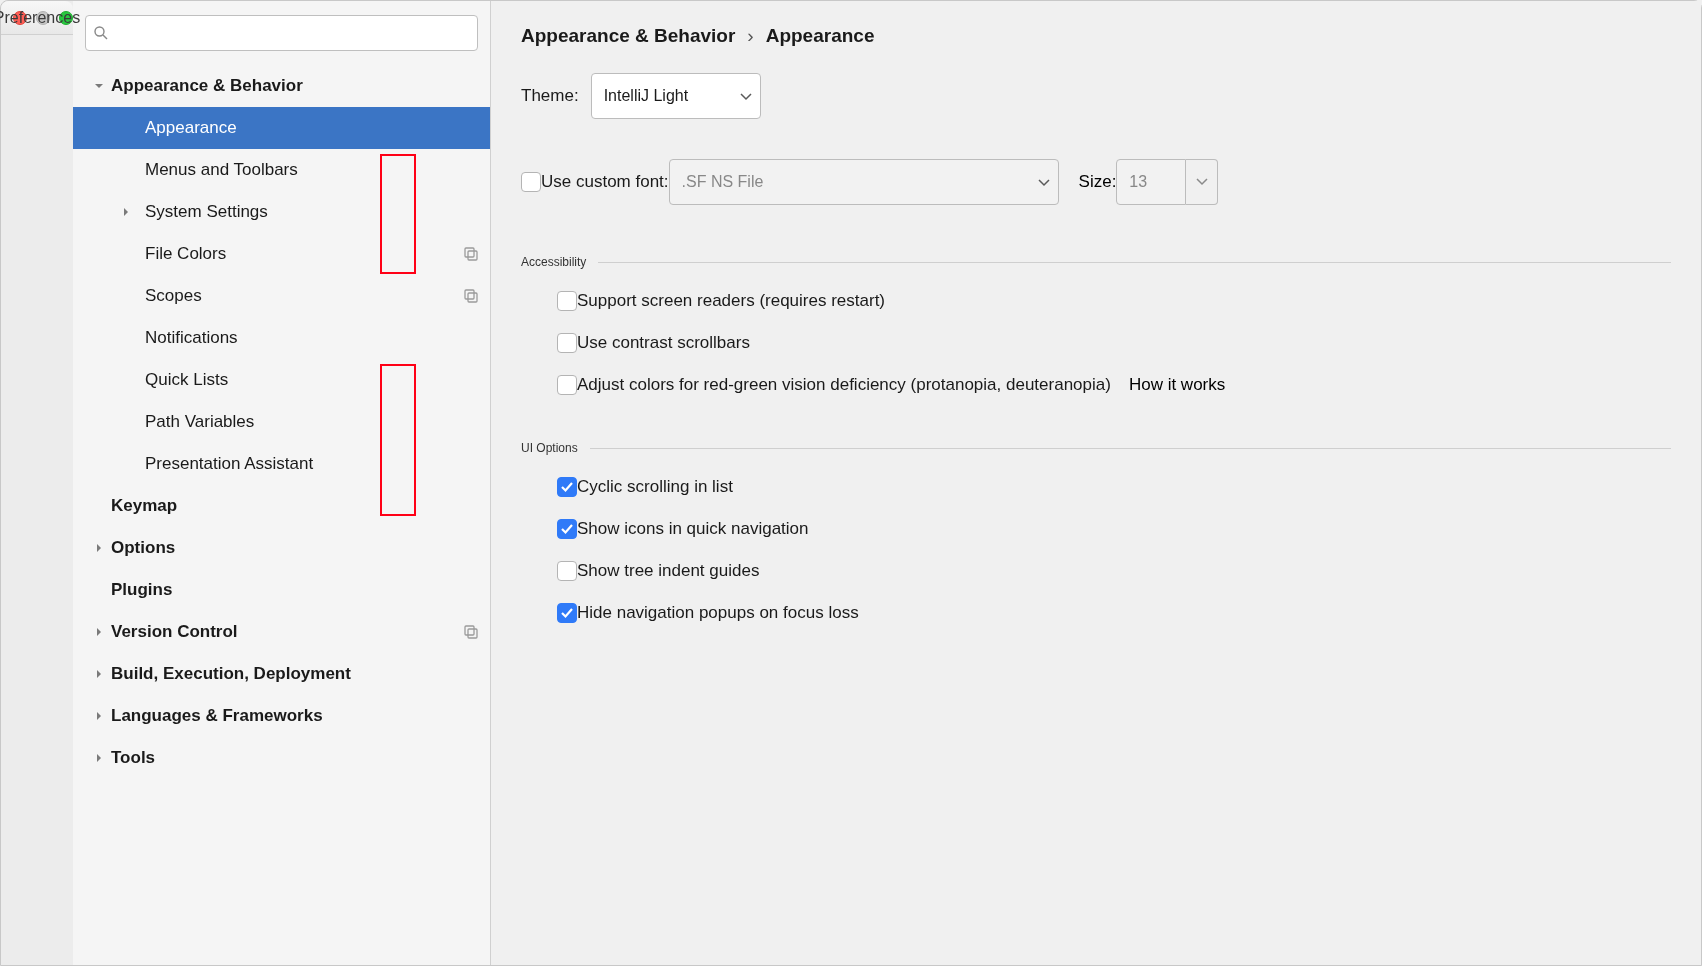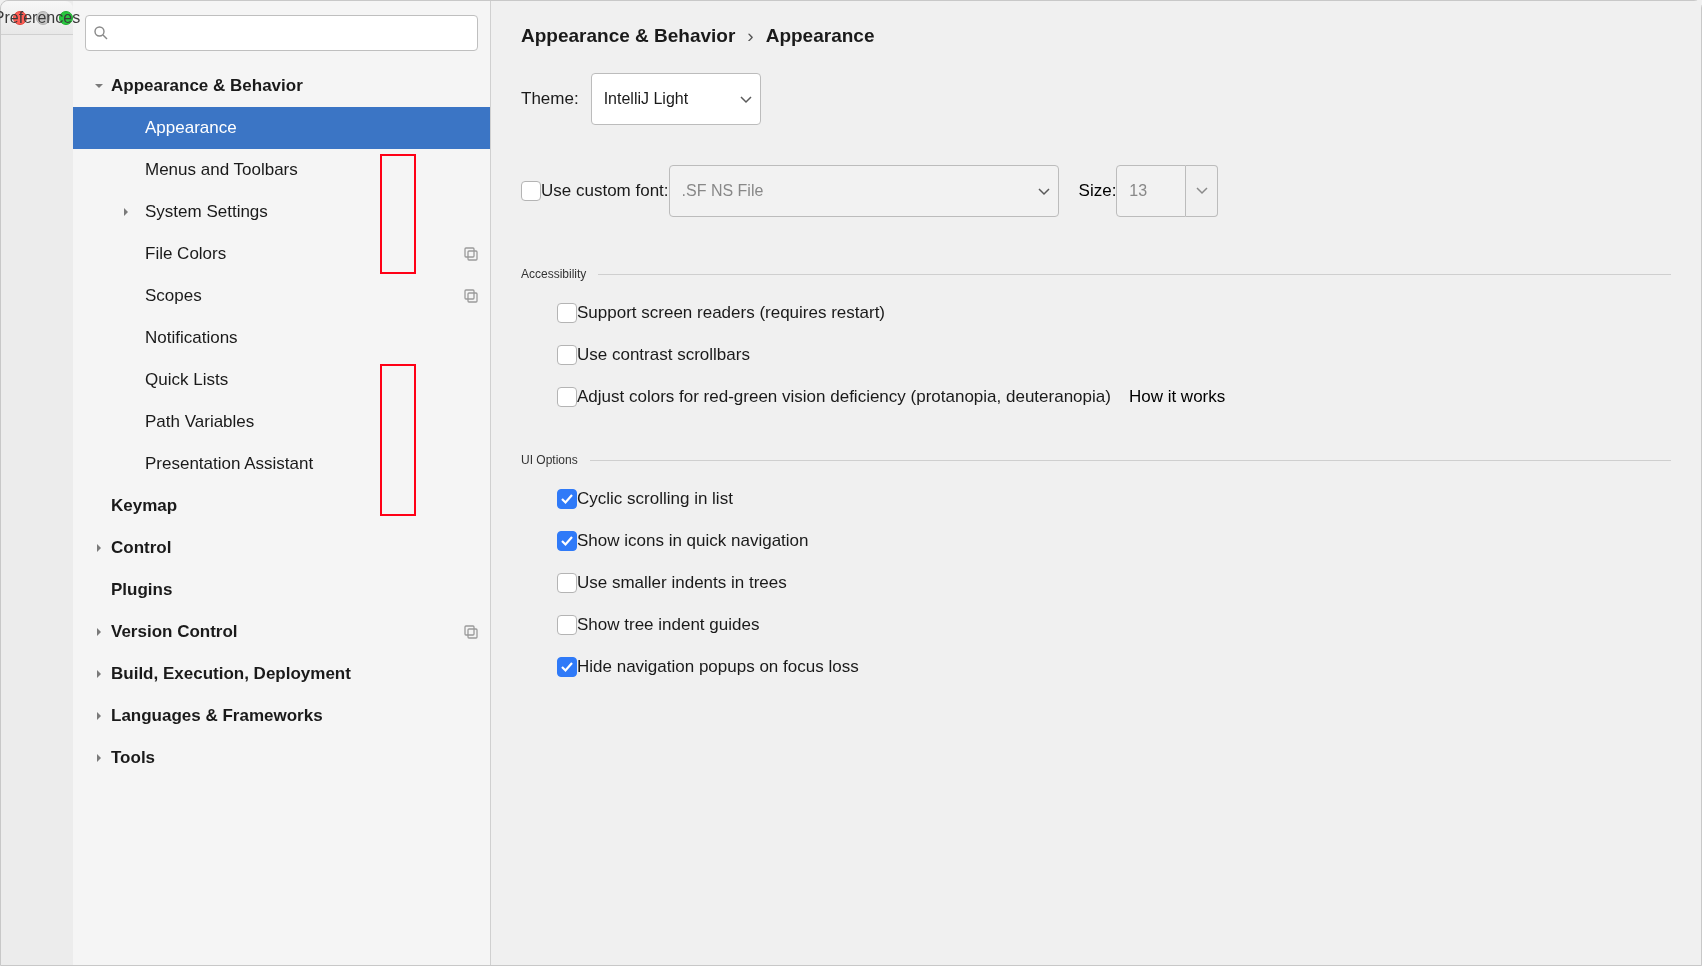--- a/index.html
+++ b/index.html
@@ -147,21 +147,21 @@
       color: #555;
     }
     .form-row {
       display: flex;
       align-items: center;
       gap: 12px;
       margin-bottom: 20px;
       font-size: 17px;
     }
     .select {
-      height: 52px;
+      height: 46px;
       border: 1px solid #bcbcbc;
       border-radius: 4px;
       background: #fff;
       padding: 0 30px 0 12px;
       font-size: 16px;
       position: relative;
       display: inline-flex;
       align-items: center;
       min-width: 170px;
     }
@@ -343,21 +343,21 @@
           <div class="tree-item indent-0 bold">
             <span class="tree-arrow"></span>
             <span class="tree-label">Keymap</span>
           </div>
           <div class="tree-item indent-0 bold">
             <span class="tree-arrow">
               <svg width="10" height="10" viewBox="0 0 10 10">
                 <path d="M3 1 L7 5 L3 9 Z" fill="currentColor"></path>
               </svg>
             </span>
-            <span class="tree-label">Control</span>
+            <span class="tree-label">Options</span>
           </div>
           <div class="tree-item indent-0 bold">
             <span class="tree-arrow"></span>
             <span class="tree-label">Plugins</span>
           </div>
           <div class="tree-item indent-0 bold">
             <span class="tree-arrow">
               <svg width="10" height="10" viewBox="0 0 10 10">
                 <path d="M3 1 L7 5 L3 9 Z" fill="currentColor"></path>
               </svg>
@@ -478,24 +478,20 @@
           <div class="option-row">
             <span class="checkbox checked">
               <svg width="14" height="14" viewBox="0 0 14 14">
                 <path d="M2 7 L5.5 10.5 L12 3" fill="none" stroke="#fff" stroke-width="2.2"></path>
               </svg>
             </span>
             <span>Show icons in quick navigation</span>
           </div>
           <div class="option-row">
             <span class="checkbox"></span>
-            <span>Use smaller indents in trees</span>
-          </div>
-          <div class="option-row">
-            <span class="checkbox"></span>
             <span>Show tree indent guides</span>
           </div>
           <div class="option-row">
             <span class="checkbox checked">
               <svg width="14" height="14" viewBox="0 0 14 14">
                 <path d="M2 7 L5.5 10.5 L12 3" fill="none" stroke="#fff" stroke-width="2.2"></path>
               </svg>
             </span>
             <span>Hide navigation popups on focus loss</span>
           </div>

